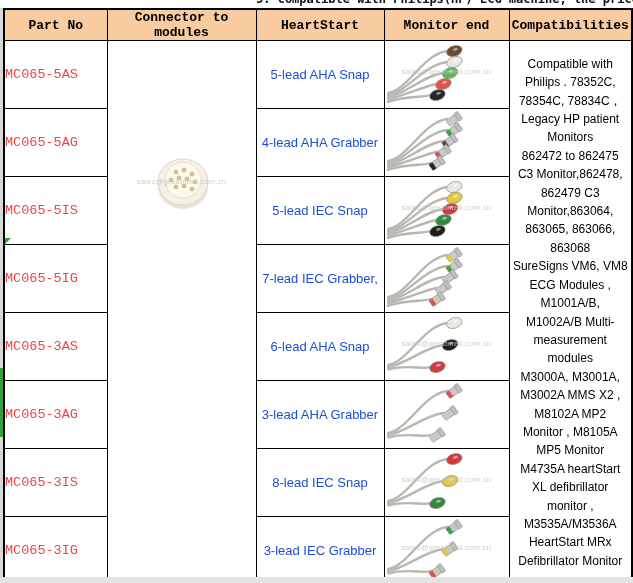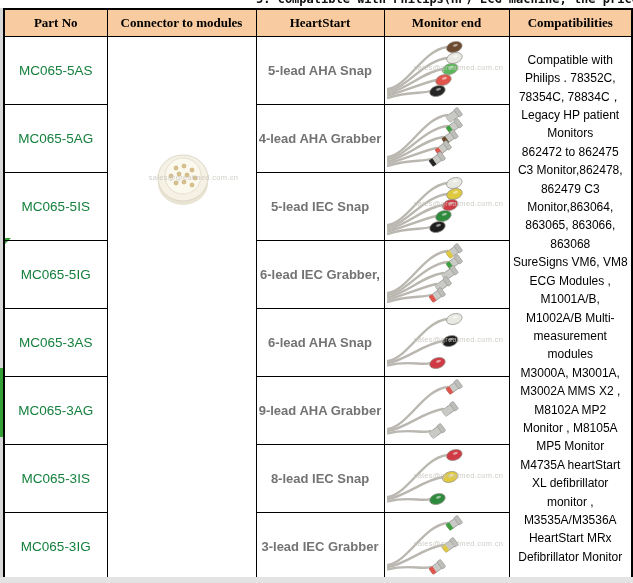--- a/index.html
+++ b/index.html
@@ -15,29 +15,29 @@
   .side-strip{position:absolute;left:0;top:8px;width:4px;height:575px;background:#d8d8d8;}
   .bottom-strip{position:absolute;left:0;top:577px;width:633px;height:6px;background:#e3e3e3;}
   .green-bar{position:absolute;left:0;top:368px;width:4px;height:69px;background:#35a035;}
   .row-marker{position:absolute;left:3px;top:238px;width:0;height:0;
     border-left:8px solid #35a035;border-bottom:8px solid transparent;}
   
   table.main{position:absolute;left:3px;top:8px;border-collapse:collapse;table-layout:fixed;
     width:628px;border:2px solid #000;}
   table.main td,table.main th{border:1px solid #000;padding:0;overflow:hidden;}
   th.hdr{height:26px;background:#f8cba0;color:#000;text-align:center;vertical-align:middle;
-    font-family:Liberation Serif, serif;font-weight:bold;font-size:13px;}
-  td.part{height:67px;text-align:center;vertical-align:middle;font-size:13.5px;color:#15803d;}
-  td.descr{text-align:center;vertical-align:middle;font-size:13px;color:#737373;padding:0 4px;font-weight:bold;}
+    font-family:Liberation Mono, monospace;font-weight:bold;font-size:13px;}
+  td.part{height:67px;text-align:left;vertical-align:middle;font-size:13.5px;color:#ef4444;font-family:Liberation Mono, monospace;}
+  td.descr{text-align:center;vertical-align:middle;font-size:13px;color:#1d4ed8;padding:0 4px;}
   td.patient{vertical-align:top;position:relative;}
   td.connector{vertical-align:top;position:relative;background:#fff;}
   td.compat{vertical-align:middle;text-align:center;font-size:12px;line-height:18.4px;
     color:#000;white-space:pre-line;padding:0 2px;}
   .leadimg{position:absolute;left:2px;top:2px;}
-  .wm{position:absolute;left:12px;width:100%;text-align:center;color:#c9c5be;
+  .wm{position:absolute;left:0;width:100%;text-align:center;color:#c9c5be;
     font-size:7.5px;letter-spacing:.3px;opacity:.85;pointer-events:none;white-space:nowrap;}
   .wm.on-leads{top:26px;}
   .connector-wrap{position:absolute;left:44px;top:112px;width:62px;height:62px;}
   .wm.on-connector{top:136px;}
 </style>
 </head>
 <body>
 
 <div id="screen">
 
@@ -188,21 +188,21 @@
                 <ellipse cx="57.92254305856752" cy="39.6" rx="2.6" ry="1.3" fill="rgba(255,255,255,0.5)" transform="rotate(-18 56.42254305856752 41)"></ellipse>
                 <path d="M1,58.8 C 22,52 36,55 43.43197504692072,52" stroke="#b9b7b0" stroke-width="2.4" fill="none" stroke-linecap="round"></path>
                 <ellipse cx="50.43197504692072" cy="52" rx="8" ry="5.2" fill="#1d1d1d" stroke="#97948c" stroke-width="0.7" transform="rotate(-18 50.43197504692072 52)"></ellipse>
                 <ellipse cx="51.93197504692072" cy="50.6" rx="2.6" ry="1.3" fill="rgba(255,255,255,0.5)" transform="rotate(-18 50.43197504692072 52)"></ellipse>
               </svg></div>
           <div class="wm on-leads">sales@greatmed.com.cn</div>
         </td>
       </tr>
       <tr>
         <td class="part">MC065-5IG</td>
-        <td class="descr">6-lead IEC Grabber,</td>
+        <td class="descr">7-lead IEC Grabber,</td>
         <td class="patient">
           <div class="leadimg"><svg width="118" height="62" viewBox="0 0 118 62">
                 <path d="M1,50 C 22,46 36,11 60.32039085967226,8" stroke="#b9b7b0" stroke-width="2.4" fill="none" stroke-linecap="round"></path>
                 <rect x="59.32039085967226" y="4.4" width="14" height="7.2" rx="1.5" fill="#c9c9c6" stroke="#8c8c88" stroke-width="0.7" transform="rotate(-36 67.32039085967226 8)"></rect>
                 <rect x="59.32039085967226" y="4.4" width="4.2" height="7.2" fill="#dfc93f" transform="rotate(-36 67.32039085967226 8)"></rect>
                 <rect x="69.82039085967226" y="3.4000000000000004" width="4.5" height="9.2" rx="1" fill="#bdbdb9" stroke="#8c8c88" stroke-width="0.5" transform="rotate(-36 67.32039085967226 8)"></rect>
                 <path d="M1,52.2 C 22,47.5 36,22 60.46300087687415,19" stroke="#b9b7b0" stroke-width="2.4" fill="none" stroke-linecap="round"></path>
                 <rect x="59.46300087687415" y="15.4" width="14" height="7.2" rx="1.5" fill="#c9c9c6" stroke="#8c8c88" stroke-width="0.7" transform="rotate(-36 67.46300087687415 19)"></rect>
                 <rect x="59.46300087687415" y="15.4" width="4.2" height="7.2" fill="#3fa03f" transform="rotate(-36 67.46300087687415 19)"></rect>
                 <rect x="69.96300087687415" y="14.4" width="4.5" height="9.2" rx="1" fill="#bdbdb9" stroke="#8c8c88" stroke-width="0.5" transform="rotate(-36 67.46300087687415 19)"></rect>
@@ -234,21 +234,21 @@
                 <ellipse cx="64.65501371821465" cy="28.6" rx="2.6" ry="1.3" fill="rgba(255,255,255,0.5)" transform="rotate(-18 63.15501371821465 30)"></ellipse>
                 <path d="M1,54.4 C 22,49 36,55 43.43197504692072,52" stroke="#b9b7b0" stroke-width="2.4" fill="none" stroke-linecap="round"></path>
                 <ellipse cx="50.43197504692072" cy="52" rx="8" ry="5.2" fill="#cf3a44" stroke="#97948c" stroke-width="0.7" transform="rotate(-18 50.43197504692072 52)"></ellipse>
                 <ellipse cx="51.93197504692072" cy="50.6" rx="2.6" ry="1.3" fill="rgba(255,255,255,0.5)" transform="rotate(-18 50.43197504692072 52)"></ellipse>
               </svg></div>
           <div class="wm on-leads">sales@greatmed.com.cn</div>
         </td>
       </tr>
       <tr>
         <td class="part">MC065-3AG</td>
-        <td class="descr">9-lead AHA Grabber</td>
+        <td class="descr">3-lead AHA Grabber</td>
         <td class="patient">
           <div class="leadimg"><svg width="118" height="62" viewBox="0 0 118 62">
                 <path d="M1,50 C 22,46 36,11 60.32039085967226,8" stroke="#b9b7b0" stroke-width="2.4" fill="none" stroke-linecap="round"></path>
                 <rect x="59.32039085967226" y="4.4" width="14" height="7.2" rx="1.5" fill="#c9c9c6" stroke="#8c8c88" stroke-width="0.7" transform="rotate(-36 67.32039085967226 8)"></rect>
                 <rect x="59.32039085967226" y="4.4" width="4.2" height="7.2" fill="#e0544c" transform="rotate(-36 67.32039085967226 8)"></rect>
                 <rect x="69.82039085967226" y="3.4000000000000004" width="4.5" height="9.2" rx="1" fill="#bdbdb9" stroke="#8c8c88" stroke-width="0.5" transform="rotate(-36 67.32039085967226 8)"></rect>
                 <path d="M1,52.2 C 22,47.5 36,33 56.15501371821465,30" stroke="#b9b7b0" stroke-width="2.4" fill="none" stroke-linecap="round"></path>
                 <rect x="55.15501371821465" y="26.4" width="14" height="7.2" rx="1.5" fill="#c9c9c6" stroke="#8c8c88" stroke-width="0.7" transform="rotate(-36 63.15501371821465 30)"></rect>
                 <rect x="55.15501371821465" y="26.4" width="4.2" height="7.2" fill="#c9c9c6" transform="rotate(-36 63.15501371821465 30)"></rect>
                 <rect x="65.65501371821465" y="25.4" width="4.5" height="9.2" rx="1" fill="#bdbdb9" stroke="#8c8c88" stroke-width="0.5" transform="rotate(-36 63.15501371821465 30)"></rect>

